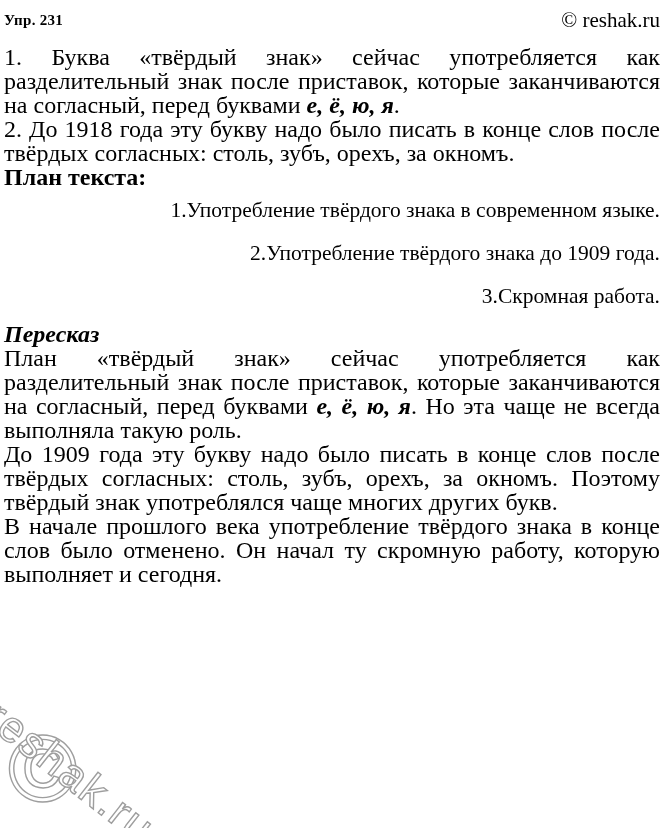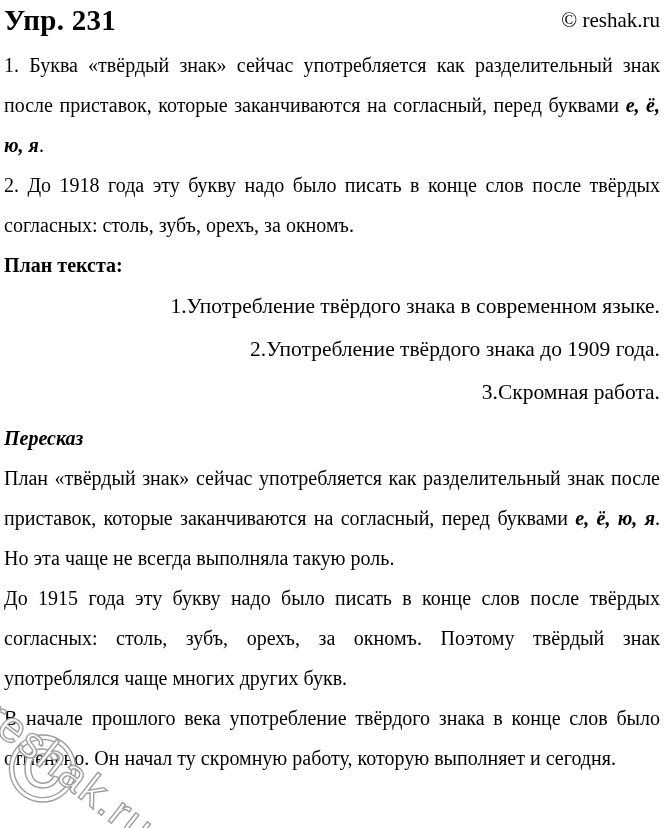--- a/index.html
+++ b/index.html
@@ -18,31 +18,31 @@
   }
   .topbar {
     display: flex;
     justify-content: space-between;
     align-items: flex-start;
     line-height: 30px;
     margin-bottom: 10px;
   }
   .exercise-title {
     font-weight: bold;
-    font-size: 29px;
+    font-size: 15px;
     letter-spacing: 0.3px;
   }
   .copyright {
     font-size: 21px;
     margin-left: 25px;
   }
   .body-text p {
     margin: 0;
-    font-size: 20px;
-    line-height: 40px;
+    font-size: 24px;
+    line-height: 24px;
     text-align: justify;
   }
   .bi { font-weight: bold; font-style: italic; }
   .plan-heading {
     font-weight: bold;
     text-align: right;
   }
   .plan-list { margin: 0; }
   .plan-item {
     font-size: 21.5px;
@@ -117,21 +117,21 @@
     <div class="plan-list">
       <div class="plan-item"><span class="num">1.</span><span>Употребление твёрдого знака в современном языке.</span></div>
       <div class="plan-item"><span class="num">2.</span><span>Употребление твёрдого знака до 1909 года.</span></div>
       <div class="plan-item"><span class="num">3.</span><span>Скромная работа.</span></div>
     </div>
 
     <p class="retell-heading">Пересказ</p>
 
     <p><span>План «твёрдый знак» сейчас употребляется как разделительный знак после приставок, которые заканчиваются на согласный, перед буквами </span><span class="bi">е, ё, ю, я</span><span>. Но эта чаще не всегда выполняла такую роль.</span></p>
 
-    <p>До 1915 года эту букву надо было писать в конце слов после твёрдых согласных: столь, зубъ, орехъ, за окномъ. Поэтому твёрдый знак употреблялся чаще многих других букв.</p>
+    <p>До 1909 года эту букву надо было писать в конце слов после твёрдых согласных: столь, зубъ, орехъ, за окномъ. Поэтому твёрдый знак употреблялся чаще многих других букв.</p>
 
     <p>В начале прошлого века употребление твёрдого знака в конце слов было отменено. Он начал ту скромную работу, которую выполняет и сегодня.</p>
 
   </div>
 
   <div class="watermark">
     <span class="wm-copy">©</span>
     <span class="wm-text">reshak.ru</span>
   </div>
 

